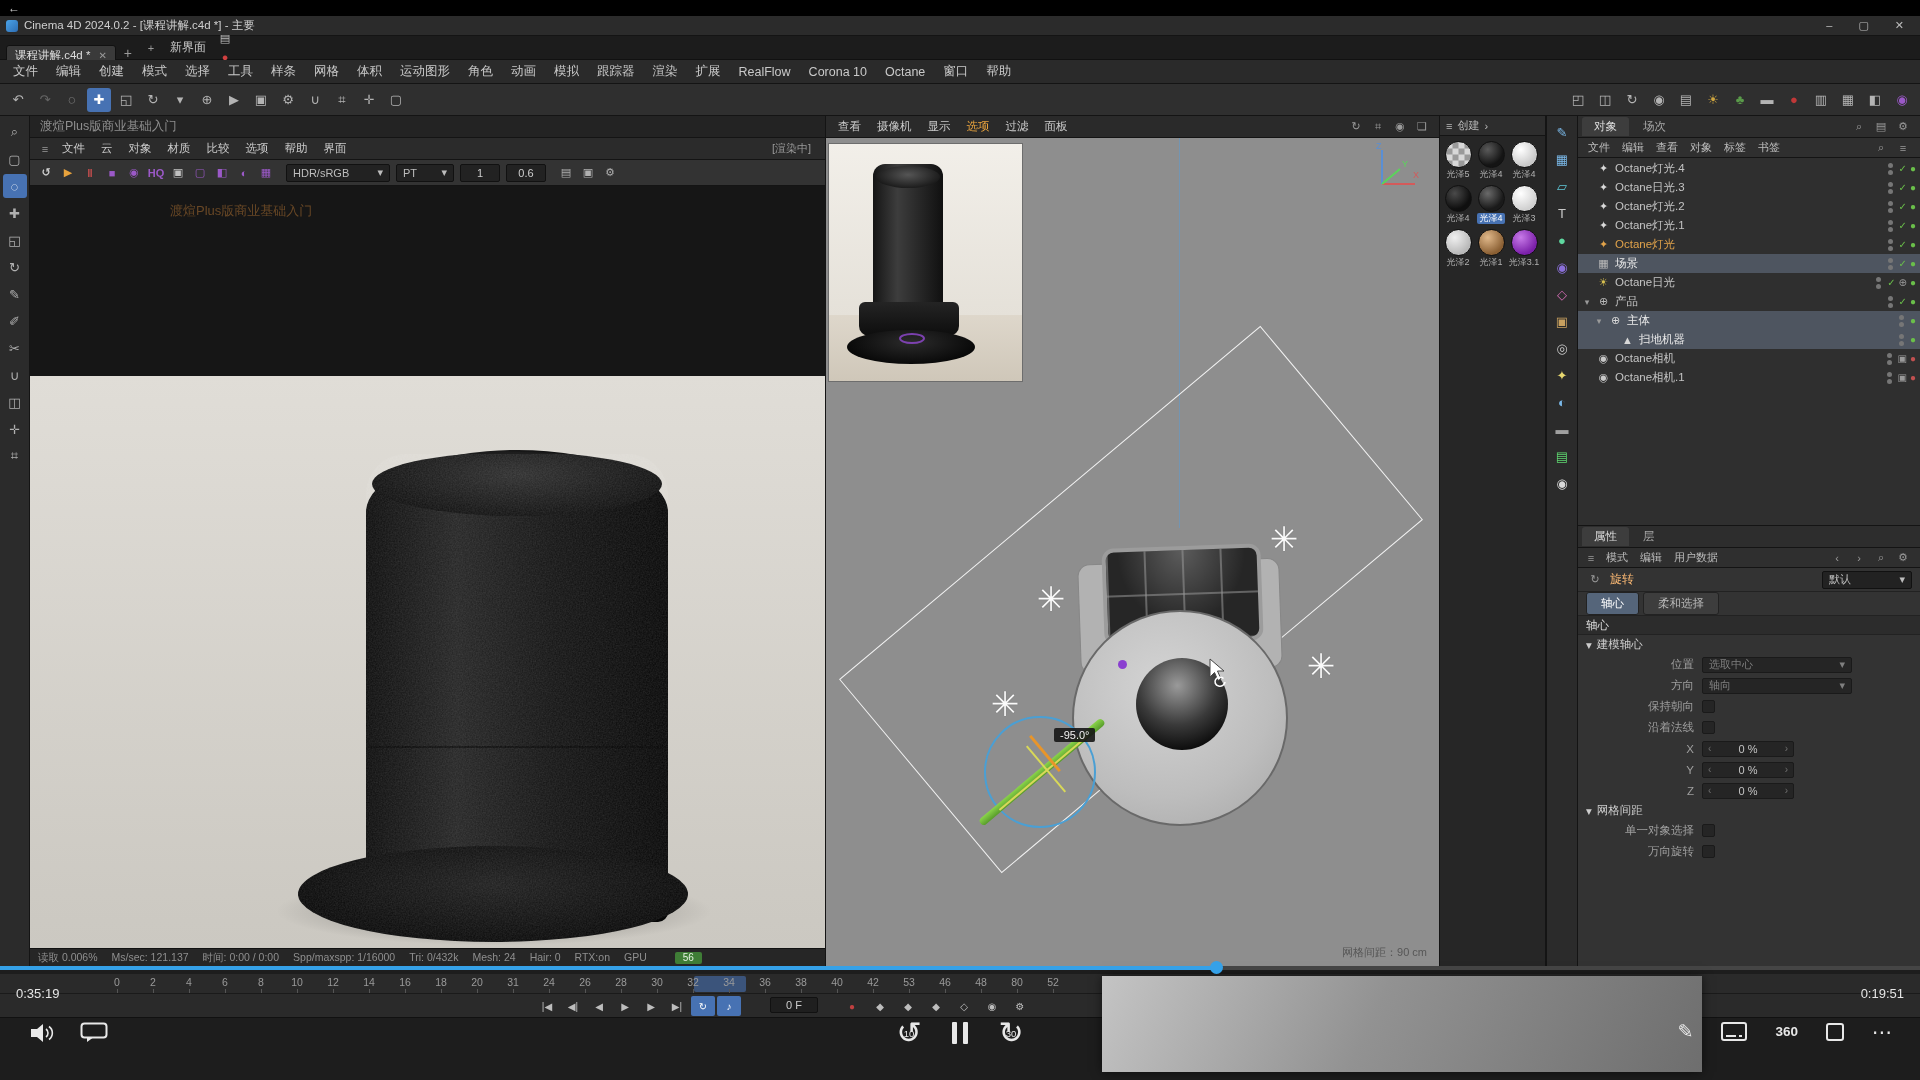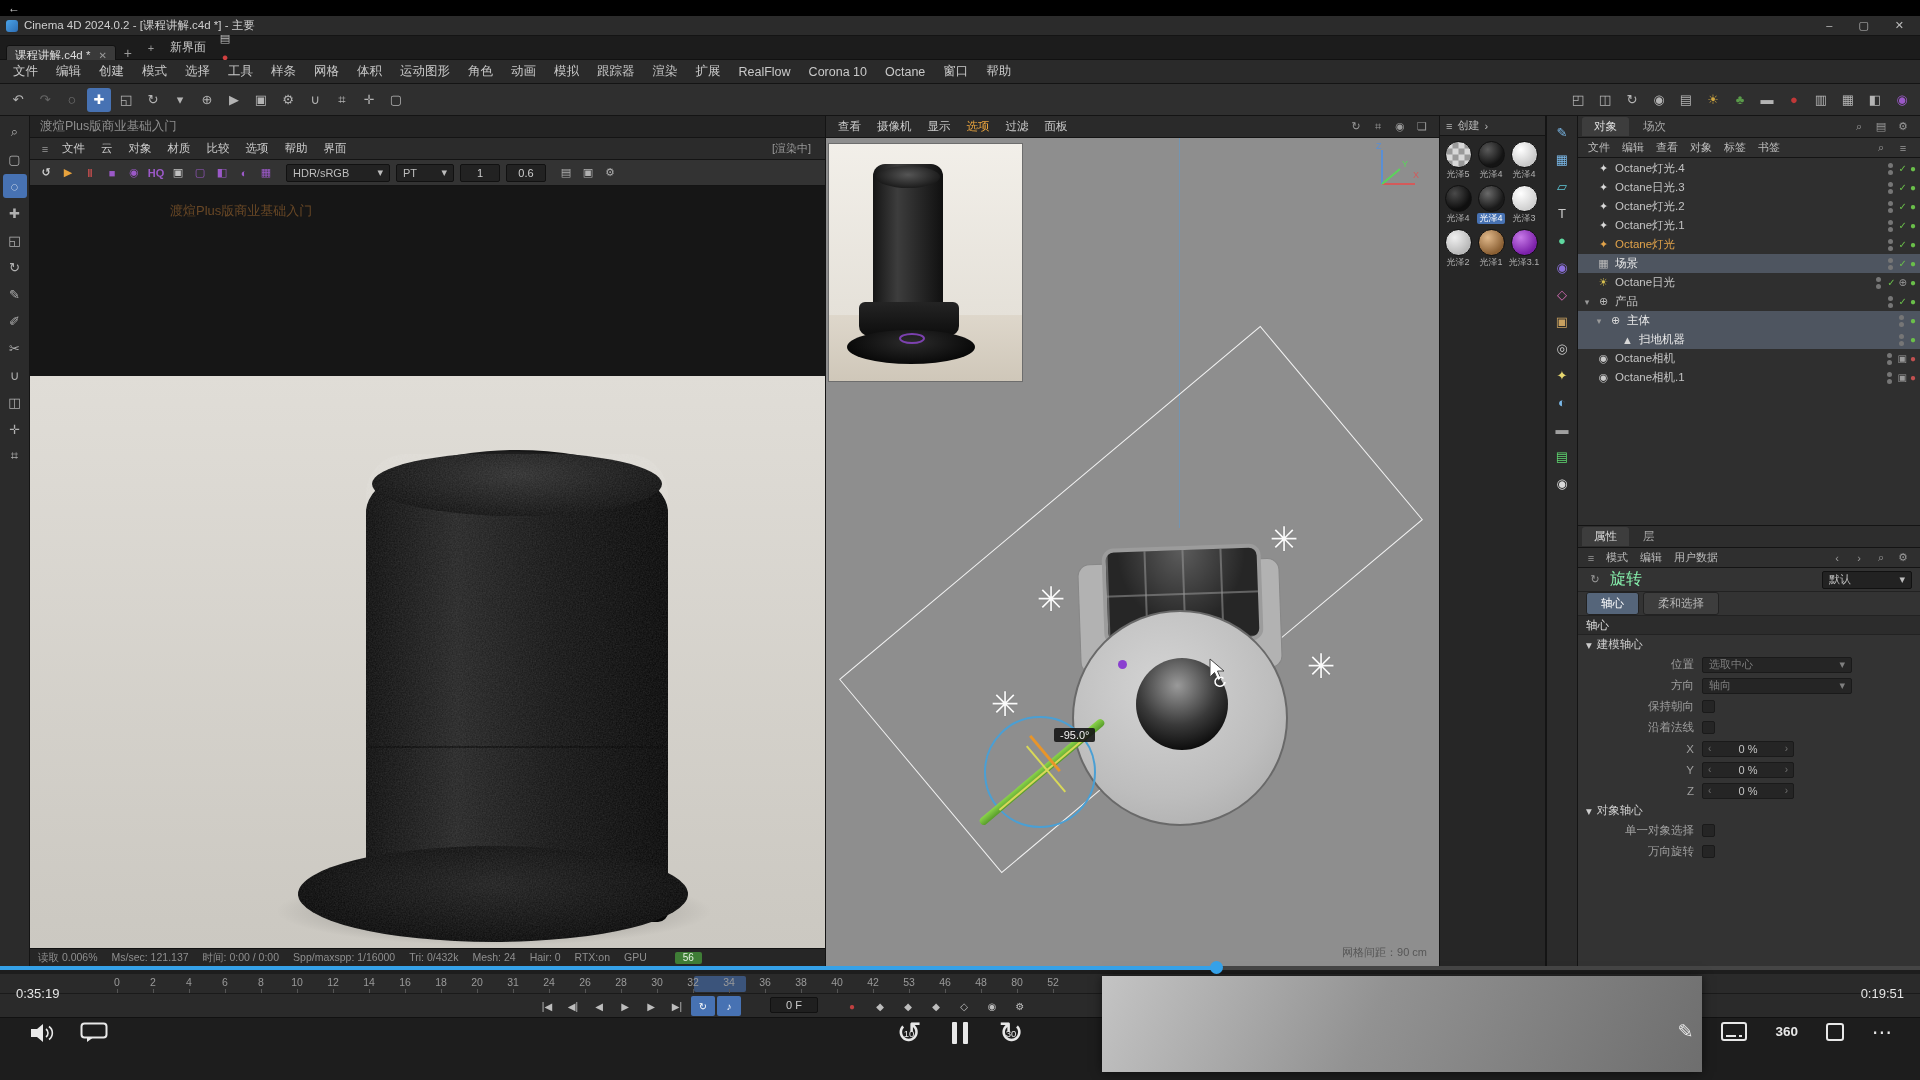--- a/index.html
+++ b/index.html
@@ -168,21 +168,21 @@
   .om-dots{display:flex;flex-direction:column;gap:2px;margin-right:2px}
   .om-dots i{width:5px;height:5px;border-radius:50%;background:#767676}
   .om-tags{display:flex;gap:3px;align-items:center}
   .om-tag{font-style:normal;font-size:10px}
 
   #attr-panel{flex:1;display:flex;flex-direction:column;background:#333}
   #attr-tabs{height:22px;background:#2d2d2d;border-bottom:1px solid #141414;padding:0 4px;gap:2px}
   #attr-menu{height:20px;background:#2f2f2f;border-bottom:1px solid #141414;padding:0 4px}
   #attr-menu .menu-item{font-size:11px;height:20px;padding:0 6px;color:#bdbdbd}
   #attr-object{height:24px;background:#333;border-bottom:1px solid #222;padding:0 8px;gap:6px}
-  #attr-obj-name{color:#86efac;font-size:16px}
+  #attr-obj-name{color:#fdba74;font-size:12px}
   #preset-dropdown{width:90px;margin-left:auto}
   #attr-tooltabs{height:24px;padding:0 8px;gap:4px;background:#333;border-bottom:1px solid #222}
   .tool-tab{padding:3px 14px;background:#3d3d3d;border:1px solid #222;border-radius:3px;color:#b8b8b8;font-size:11.5px}
   .tool-tab.active{background:#55657a;color:#fff}
   .attr-section{height:19px;display:flex;align-items:center;padding-left:8px;background:#2c2c2c;
     border-bottom:1px solid #222;color:#dcdcdc;font-size:11.5px}
   .attr-group{height:19px;display:flex;align-items:center;gap:5px;padding-left:8px;color:#cdcdcd;font-size:11.5px}
   .attr-row{display:flex;align-items:center;height:21px;padding-left:12px;gap:8px}
   .attr-label{width:104px;text-align:right;color:#9f9f9f;font-size:11.5px;white-space:nowrap}
   .attr-drop{width:150px;height:16px;background:#252525;border:1px solid #1a1a1a;border-radius:2px;color:#7f7f7f;
@@ -831,21 +831,21 @@
           <span class="attr-label">Z</span>
           <div class="attr-num">
             <span class="spin">‹</span>
             <span>0 %</span>
             <span class="spin">›</span>
           </div>
         </div>
 
         <div class="attr-group">
           <span>▾</span>
-          <span>对象轴心</span>
+          <span>网格间距</span>
         </div>
         <div class="attr-row">
           <span class="attr-label">单一对象选择</span>
           <div class="attr-check"></div>
         </div>
         <div class="attr-row">
           <span class="attr-label">万向旋转</span>
           <div class="attr-check"></div>
         </div>
       </div>

